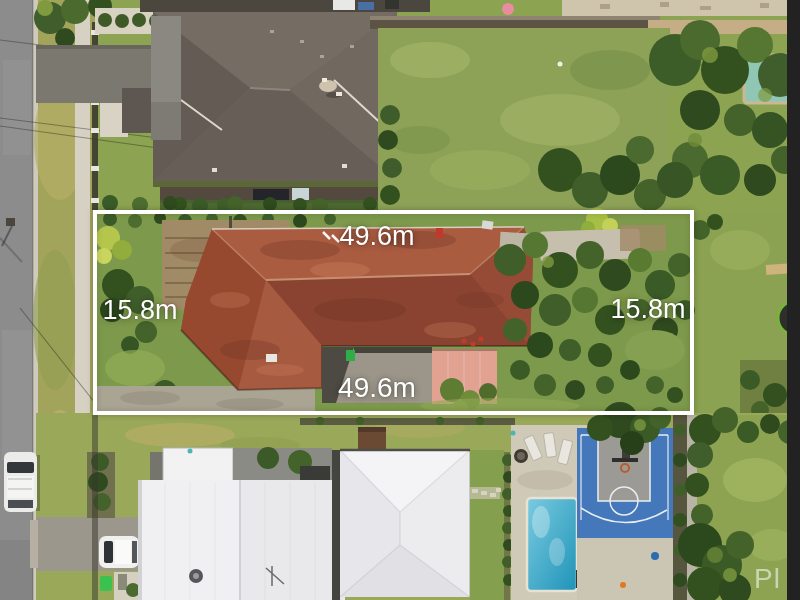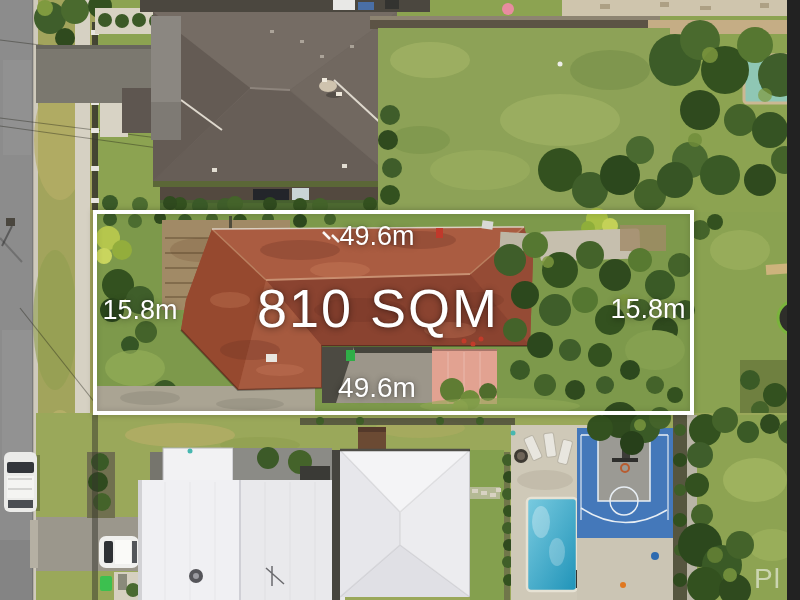--- a/index.html
+++ b/index.html
@@ -519,18 +519,17 @@
   </g>
 
   <g stroke="#ffffff" stroke-width="2.5" opacity="0.95">
     <line x1="323" y1="232" x2="330" y2="239"></line>
     <line x1="332" y1="235" x2="339" y2="242"></line>
   </g>
 </svg>
 
   <div id="lot-boundary"></div>
   <div class="ovl" id="dim-top">49.6m</div>
-  <div class="ovl" id="area-label">810 SQM</div>
   <div class="ovl" id="dim-left">15.8m</div>
   <div class="ovl" id="dim-right">15.8m</div>
   <div class="ovl" id="dim-bottom">49.6m</div>
   <div id="watermark">Pl</div>
 </div>
 
 </body></html>

